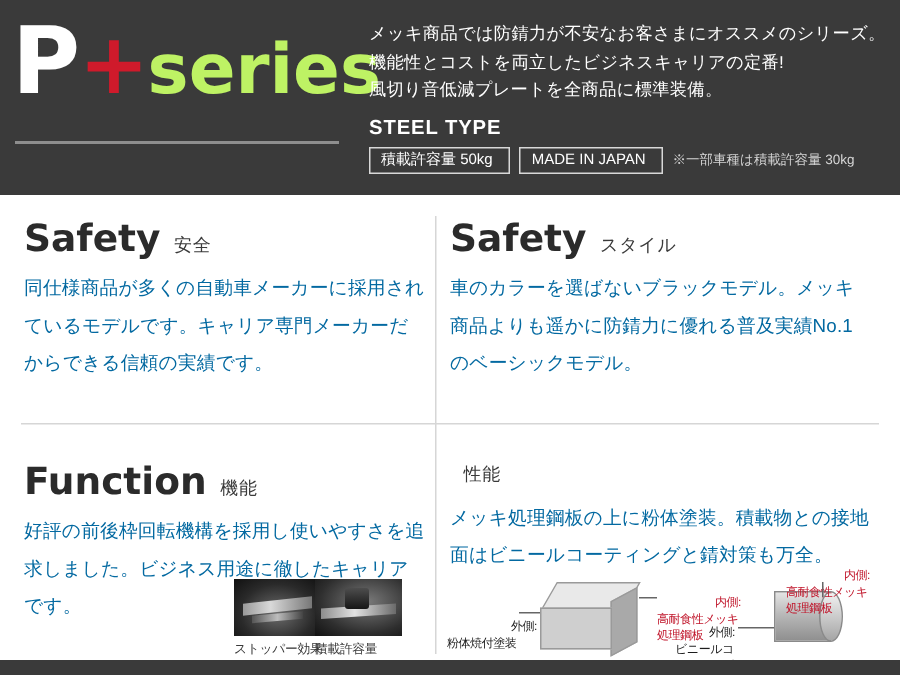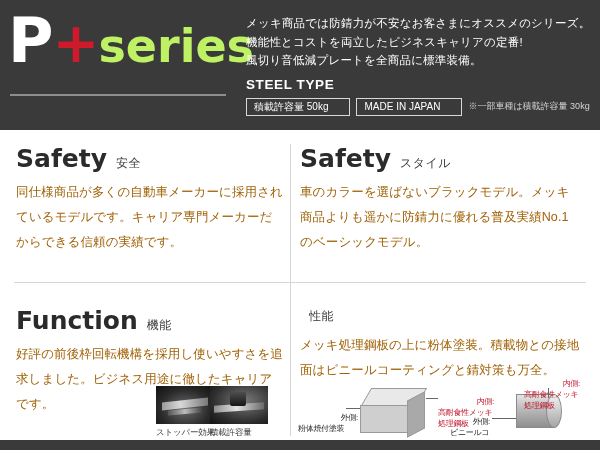--- a/index.html
+++ b/index.html
@@ -93,21 +93,21 @@
   .badges {
     margin-top: 6px;
     display: flex;
     align-items: center;
   }
   .badge {
     display: inline-block;
     border: 1px solid #d8d8d8;
     color: #ffffff;
     font-size: 10px;
-    padding: 2px 21px 3px 7px;
+    padding: 2px 11px 3px 7px;
     margin-right: 6px;
     line-height: 1.1;
     white-space: nowrap;
   }
   .badge-note {
     font-size: 9px;
     color: #d5d5d5;
     white-space: nowrap;
   }
 
@@ -160,21 +160,21 @@
   }
   .sec-title-ja {
     font-size: 12px;
     color: #3a3a3a;
     margin-left: 9px;
     letter-spacing: 0.5px;
   }
   .sec-body {
     font-size: 12.5px;
     line-height: 25px;
-    color: #a16207;
+    color: #0369a1;
     margin: 0 0 0 2px;
     letter-spacing: 0.1px;
   }
 
   
   .func-photos {
     position: absolute;
     left: 142px;
     top: 92px;
     display: flex;

